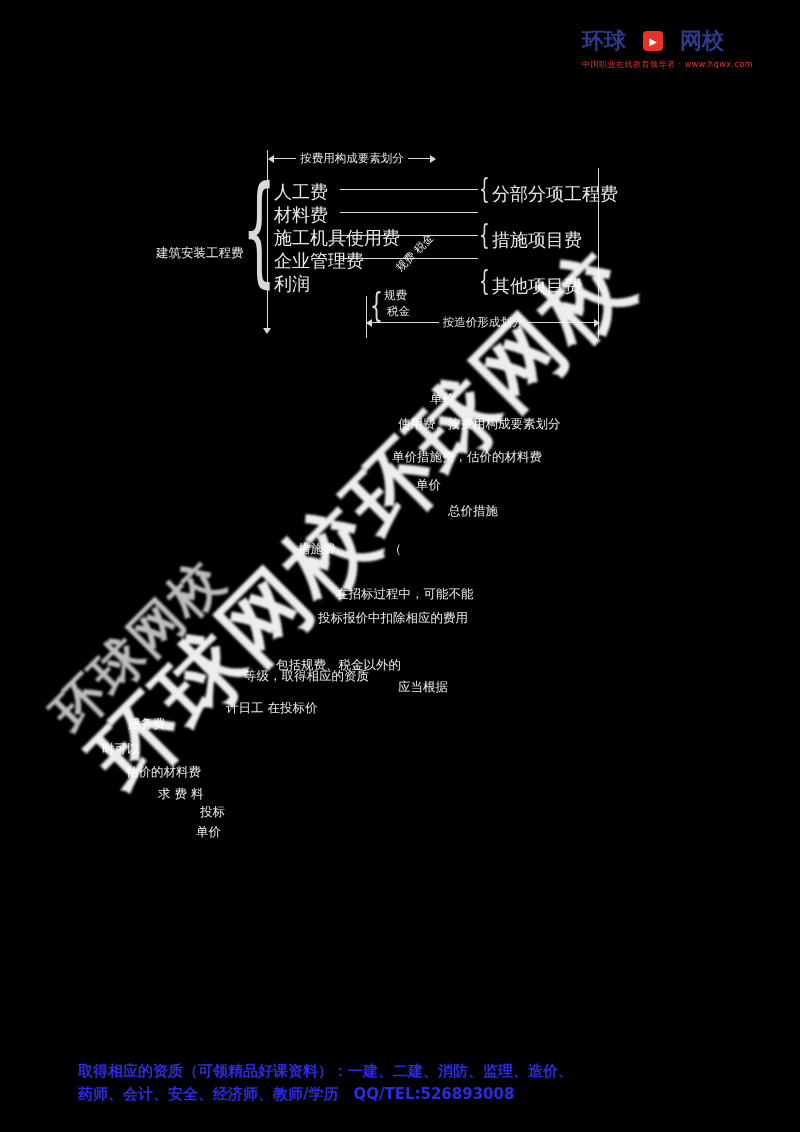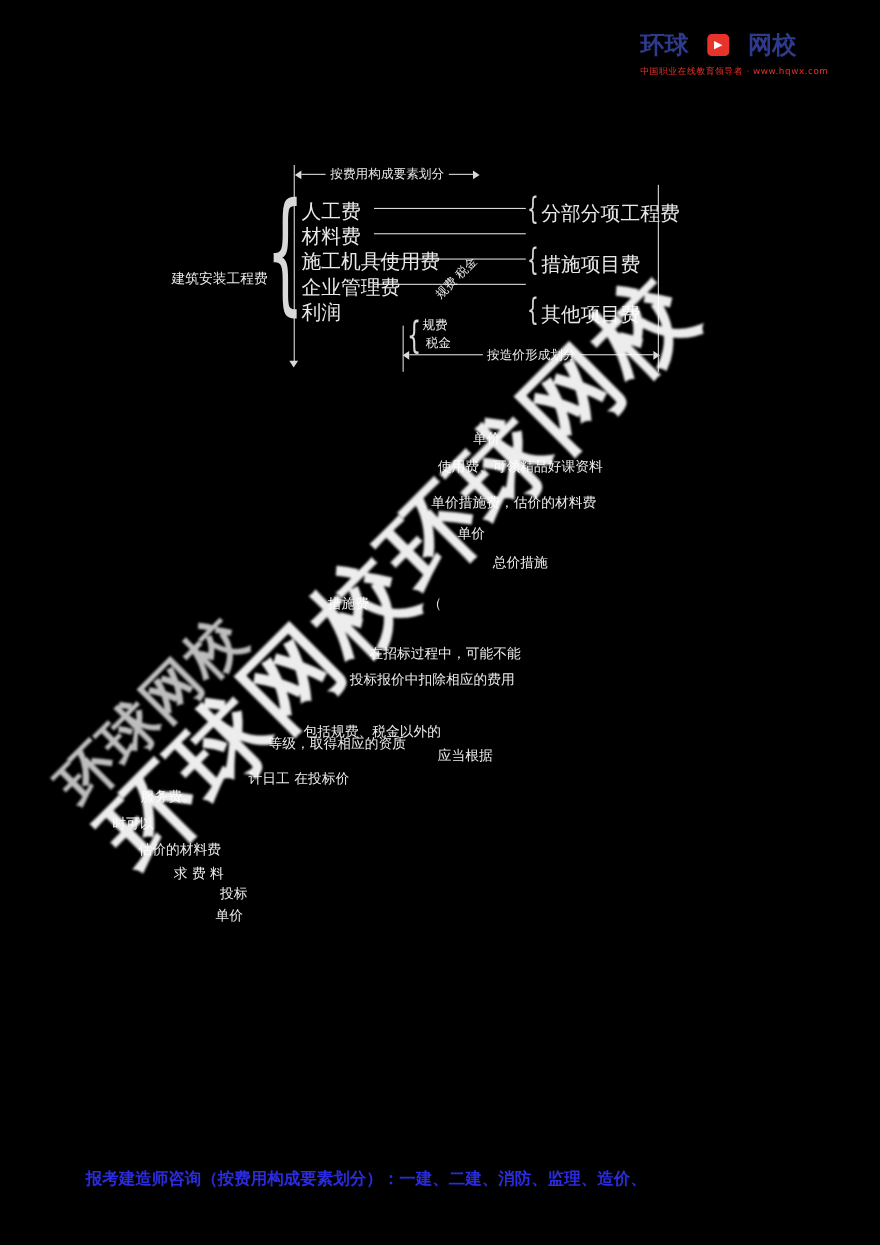--- a/index.html
+++ b/index.html
@@ -96,21 +96,21 @@
 
   <div class="arrow-span" style="left:366px;top:315px;width:234px;">
     <span class="arr-l"></span>
     <span class="seg"></span>
     <span class="lab">按造价形成划分</span>
     <span class="seg"></span>
     <span class="arr-r"></span>
   </div>
 
   <span class="frag" style="left:430px;top:391px;">单价</span>
-  <span class="frag" style="left:398px;top:416px;">使用费、可领精品好课资料</span>
+  <span class="frag" style="left:398px;top:416px;">使用费、按费用构成要素划分</span>
   <span class="frag" style="left:392px;top:449px;">单价措施费，估价的材料费</span>
   <span class="frag" style="left:416px;top:477px;">单价</span>
   <span class="frag" style="left:448px;top:503px;">总价措施</span>
   <span class="frag" style="left:298px;top:541px;">措施费</span>
   <span class="frag" style="left:389px;top:541px;">（</span>
   <span class="frag" style="left:336px;top:586px;">在招标过程中，可能不能</span>
   <span class="frag" style="left:318px;top:610px;">投标报价中扣除相应的费用</span>
   <span class="frag" style="left:244px;top:668px;">等级，取得相应的资质</span>
   <span class="frag" style="left:276px;top:657px;">包括规费、税金以外的</span>
   <span class="frag" style="left:398px;top:679px;">应当根据</span>
@@ -119,16 +119,17 @@
   <span class="frag" style="left:102px;top:741px;">时可以</span>
   <span class="frag" style="left:126px;top:764px;">估价的材料费</span>
   <span class="frag" style="left:158px;top:786px;">求  费  料</span>
   <span class="frag" style="left:200px;top:804px;">投标</span>
   <span class="frag" style="left:196px;top:824px;">单价</span>
 
   <div class="wm wm1">环球网校环球网校</div>
   <div class="wm wm2">环球网校</div>
 
   <div class="footer">
-    <div>报考建造师咨询（按费用构成要素划分）：一建、二建、消防、监理、造价、</div>
+    <div>取得相应的资质（可领精品好课资料）：一建、二建、消防、监理、造价、</div>
+    <div>药师、会计、安全、经济师、教师/学历　QQ/TEL:526893008</div>
   </div>
 
 </div>
 
 </body></html>

